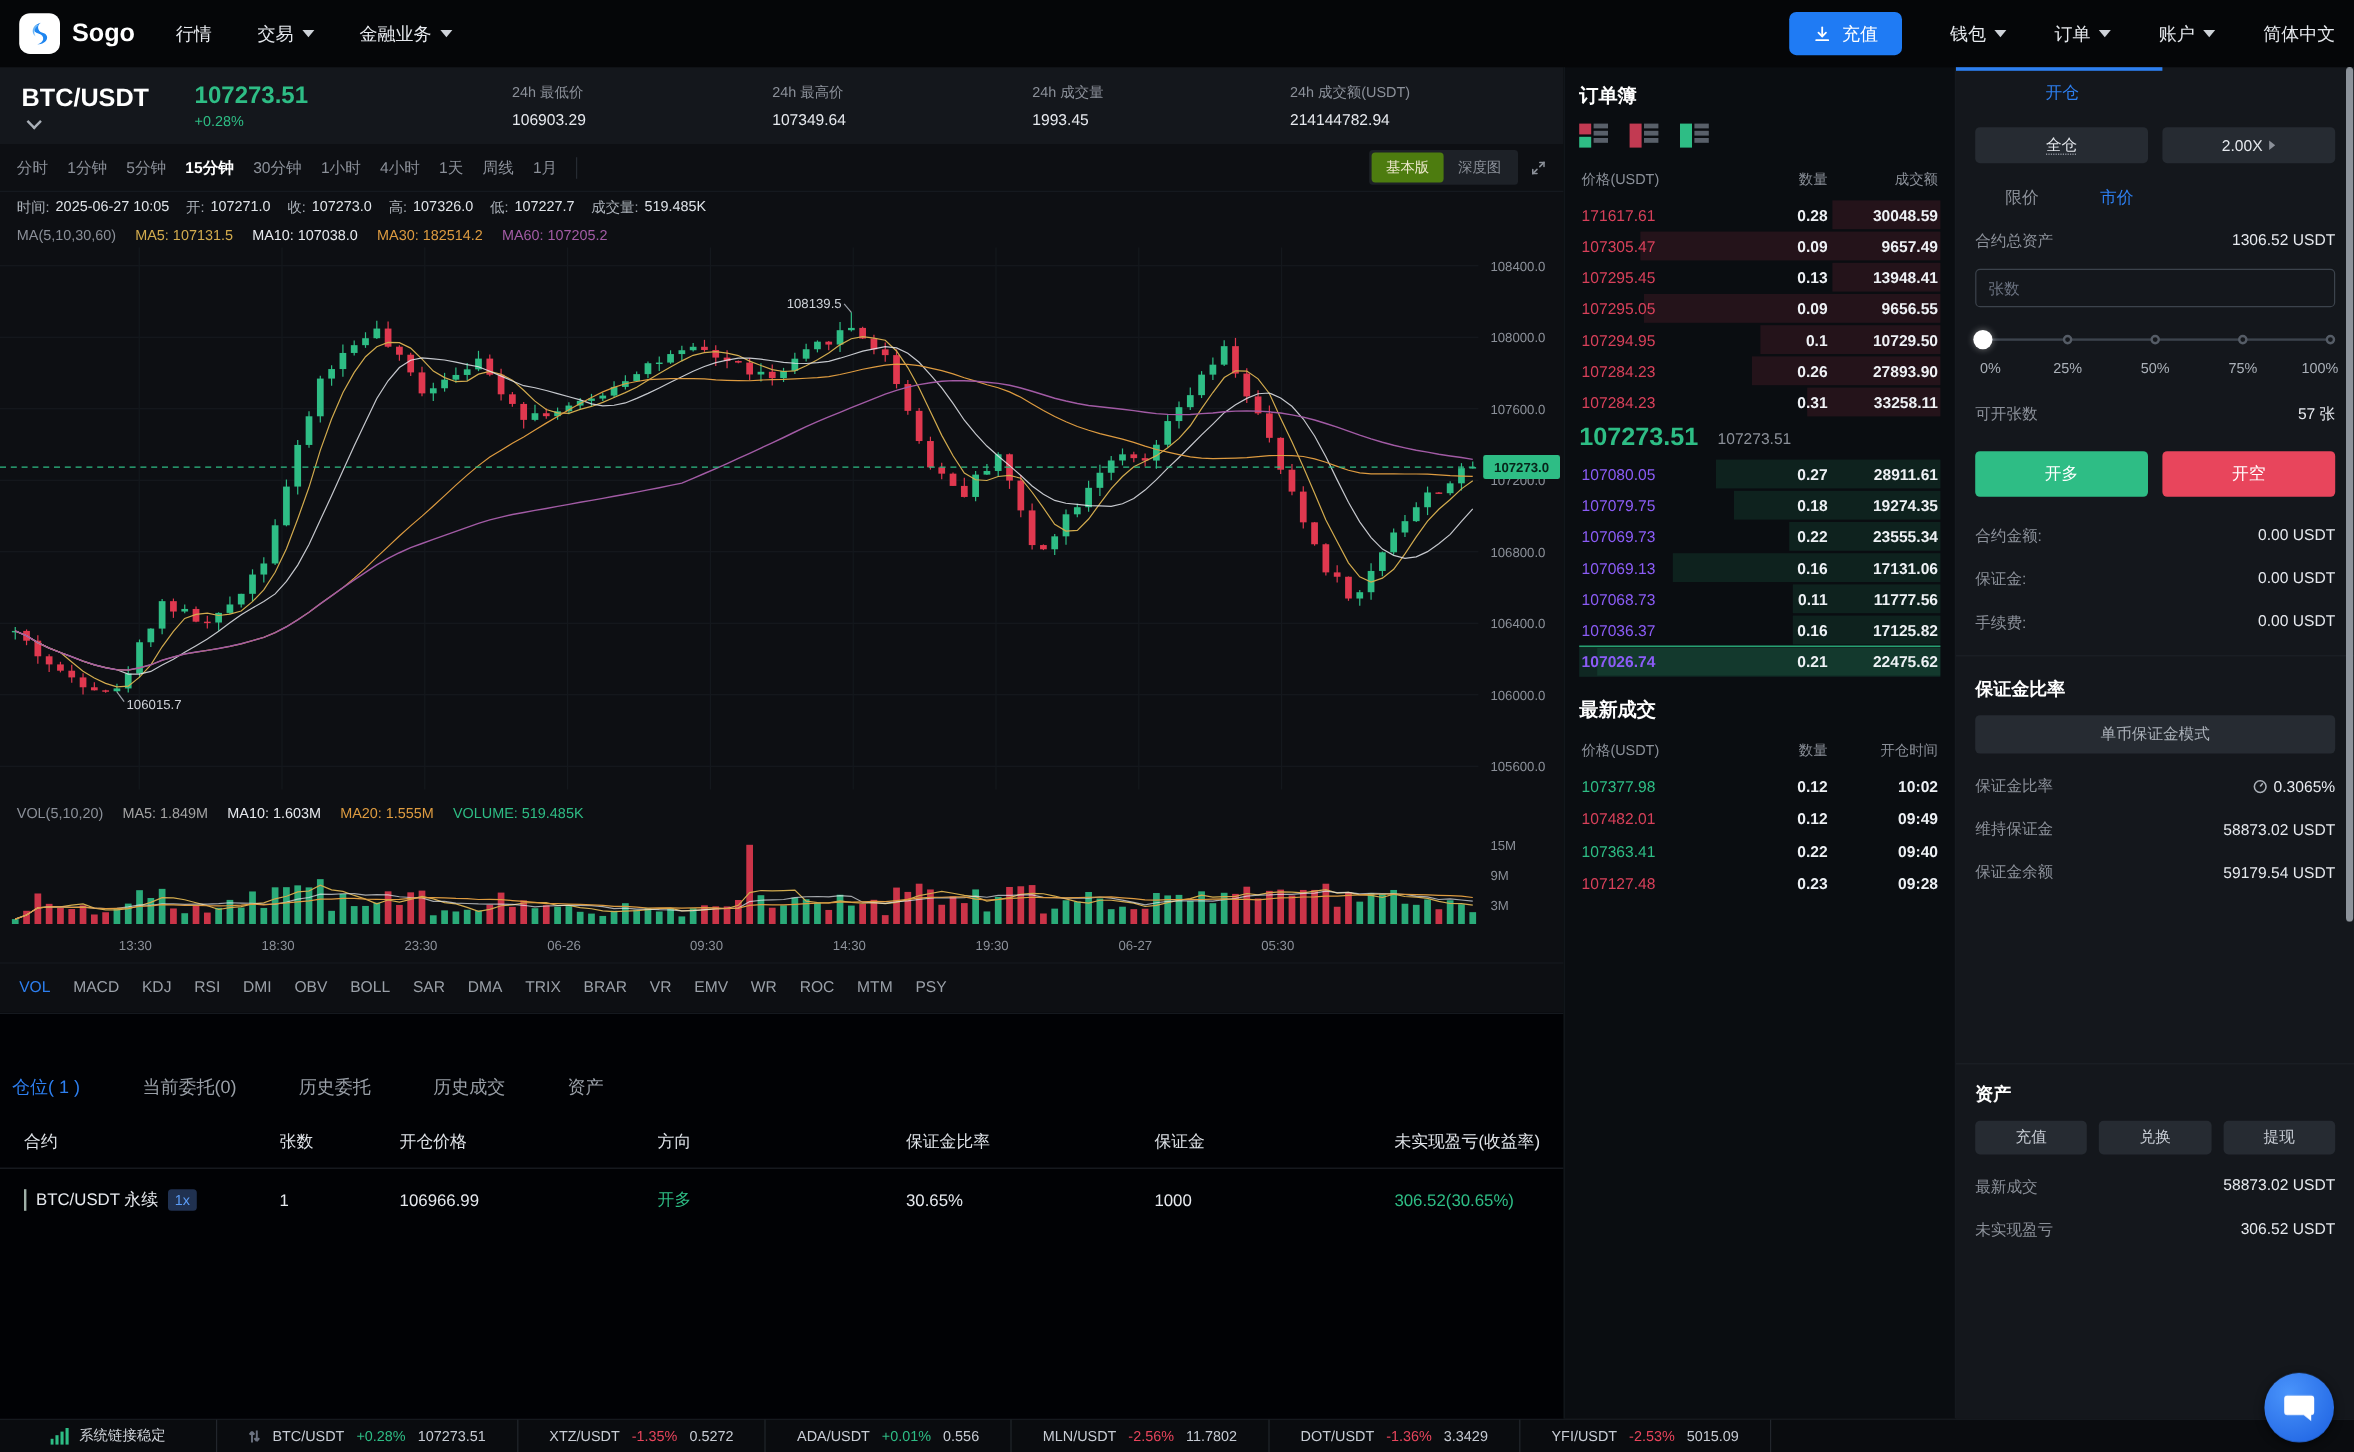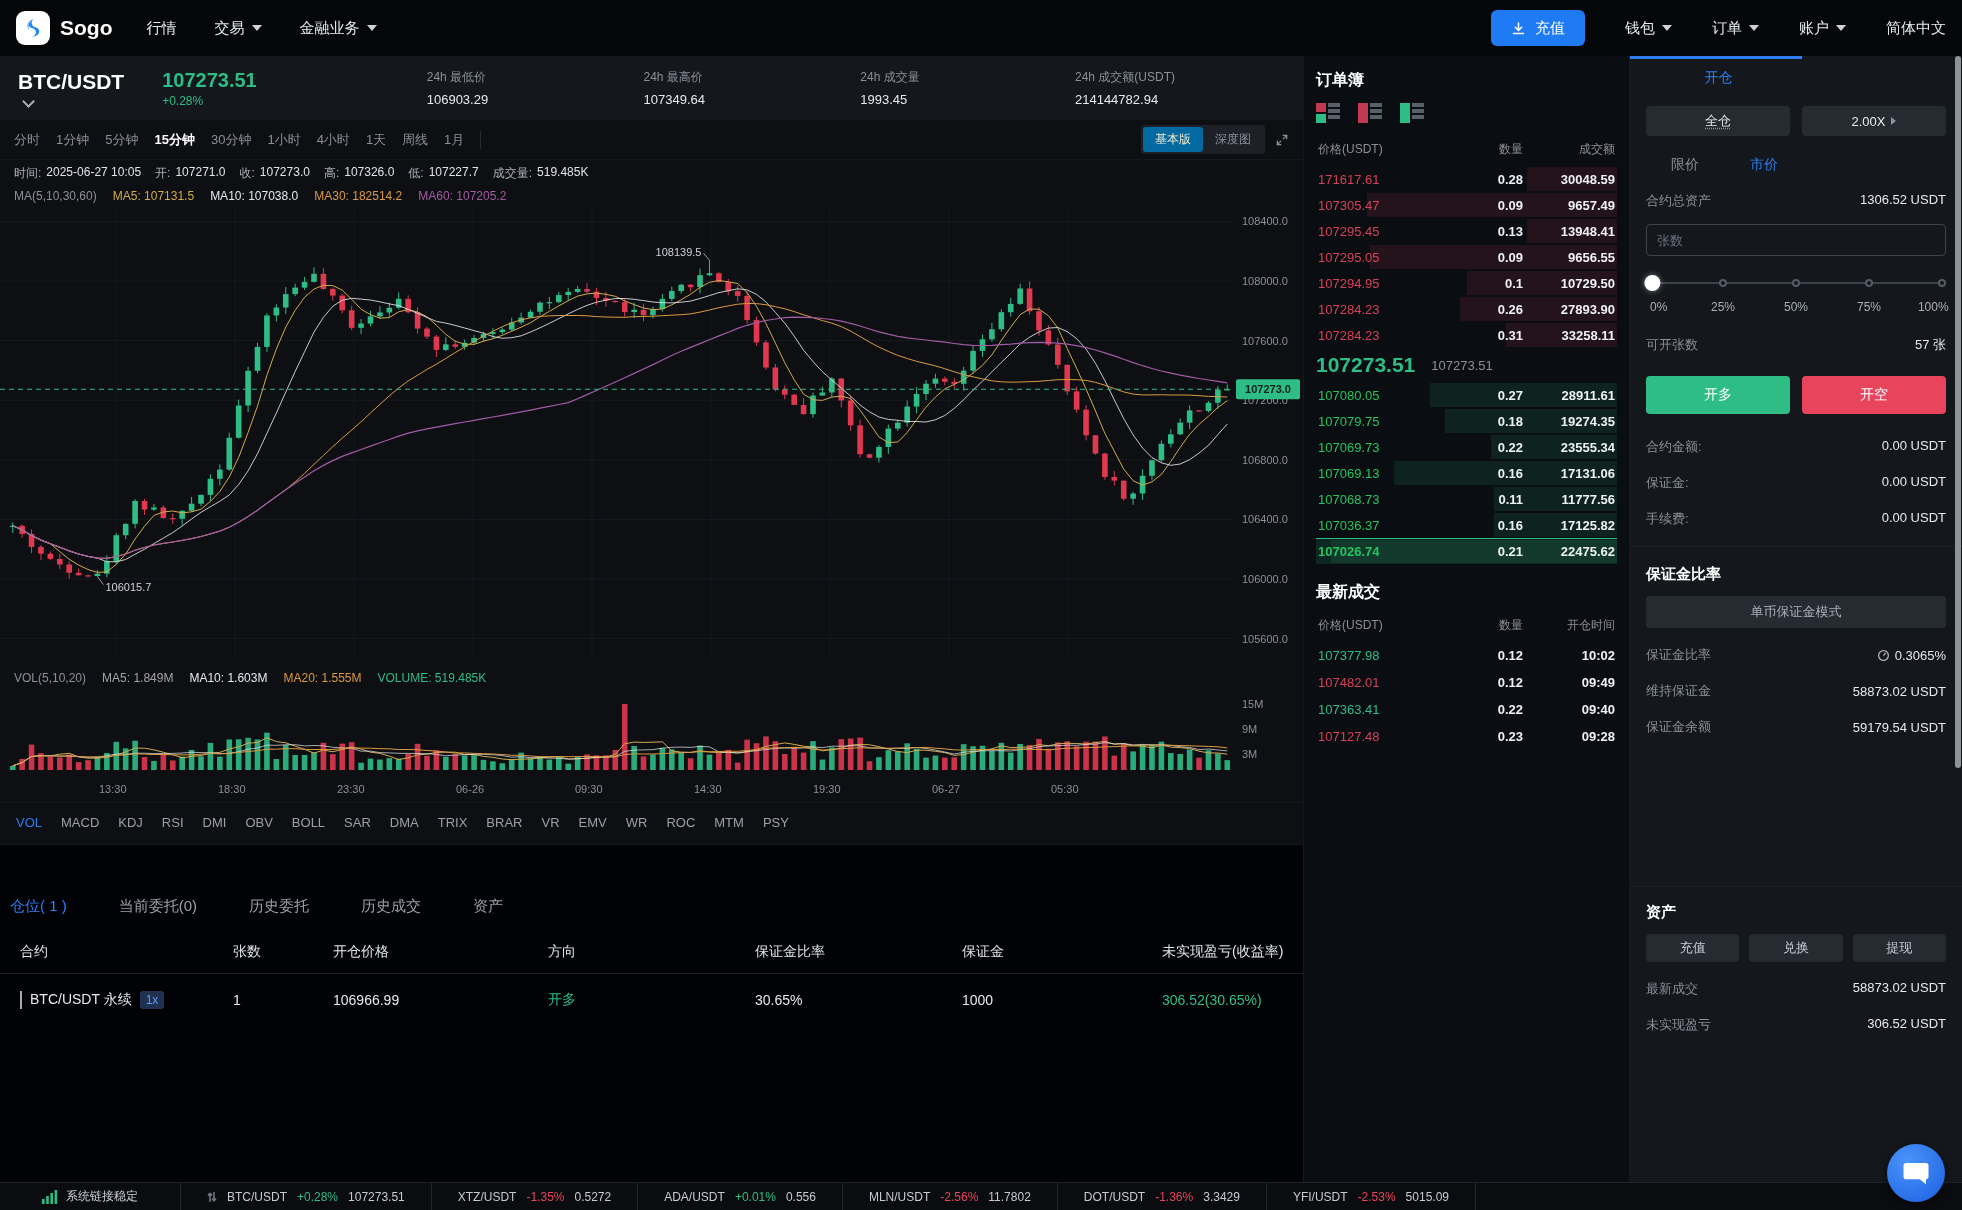--- a/index.html
+++ b/index.html
@@ -34,21 +34,21 @@
   .stat-label { font-size:12px; color:#8b9099; }
   .stat-value { font-size:13px; color:#e6e9ee; }
   
   #chart-card { height:724px; background:#0d0f13; display:flex; flex-direction:column; }
   #tf-row { height:40px; display:flex; align-items:center; padding:0 14px; border-bottom:1px solid #15191f; }
   #timeframes { display:flex; align-items:center; gap:16px; font-size:13px; color:#8b9099; padding-right:16px; border-right:1px solid #262b32; }
   .tf.active { color:#fff; font-weight:bold; }
   #view-toggle { margin-left:auto; display:flex; align-items:center; gap:10px; }
   .toggle-wrap { display:flex; background:#1d2127; border-radius:3px; padding:2px; font-size:12px; }
   .toggle-opt { padding:4px 12px; color:#8b9099; border-radius:3px; cursor:pointer; }
-  .toggle-opt.active { background:#0369a1; color:#efe9cf; }
+  .toggle-opt.active { background:#4d7c0f; color:#efe9cf; }
   #ohlc-line { height:26px; display:flex; align-items:center; gap:14px; padding:0 14px; font-size:12px; color:#aab0b8; }
   .kv { display:flex; gap:5px; }
   .kv .v { color:#dfe3e8; }
   #ma-line { height:20px; display:flex; align-items:center; gap:16px; padding:0 14px; font-size:12px; }
   #price-svg-wrap { height:460px; position:relative; }
   #vol-legend { height:24px; display:flex; align-items:center; gap:16px; padding:0 14px; font-size:12px; }
   #vol-svg-wrap { height:88px; }
   #xlabels { height:24px; position:relative; font-size:11px; color:#8b9099; }
   #xlabels span { position:absolute; top:5px; }
   #indicator-row { height:40px; display:flex; align-items:center; gap:19px; padding:0 16px; font-size:13px; color:#9aa0a8; border-top:1px solid #15191f; }
@@ -61,21 +61,21 @@
   .ob-ic .lines { flex:1; display:flex; flex-direction:column; gap:2px; }
   .ob-ic .lines i { display:block; height:4px; background:#59606a; }
   .cell-r { background:#c23a52; flex:1; } .cell-g { background:#2ebd85; flex:1; }
   .ob-head, .tr-head { display:grid; grid-template-columns:1fr 70px 92px; font-size:12px; color:#8b9099; padding:4px 2px 8px 2px; }
   .ob-head span:nth-child(2), .ob-head span:nth-child(3), .tr-head span:nth-child(2), .tr-head span:nth-child(3) { text-align:right; }
   .ob-row { position:relative; display:grid; grid-template-columns:1fr 70px 92px; align-items:center; height:26px; font-size:13px; padding:0 2px; }
   .ob-row .depth { position:absolute; right:0; top:1px; bottom:1px; z-index:0; }
   .ob-row span { position:relative; z-index:1; }
   .ob-row .qty, .ob-row .amt { text-align:right; font-weight:bold; color:#eef1f5; }
   .ask .price { color:#d8405a; }
-  .bid .price { color:#22c55e; }
+  .bid .price { color:#8b5cf6; }
   .ask .depth { background:rgba(216,64,90,0.13); }
   .bid .depth { background:rgba(46,189,133,0.12); }
   .bid.hl { background:rgba(46,189,133,0.15); border-top:1px solid #2ebd85; }
   .bid.hl .price { font-weight:bold; }
   #ob-mid { display:flex; align-items:baseline; gap:16px; height:34px; align-items:center; }
   #ob-last { font-size:21px; font-weight:bold; color:#2ebd85; }
   #ob-mark { font-size:13px; color:#8b9099; }
   .tr-title { font-size:16px; font-weight:bold; color:#fff; margin:18px 0 10px 0; }
   .tr-row { display:grid; grid-template-columns:1fr 70px 92px; align-items:center; height:27px; font-size:13px; padding:0 2px; }
   .tr-row .qty, .tr-row .time { text-align:right; font-weight:bold; color:#eef1f5; }

